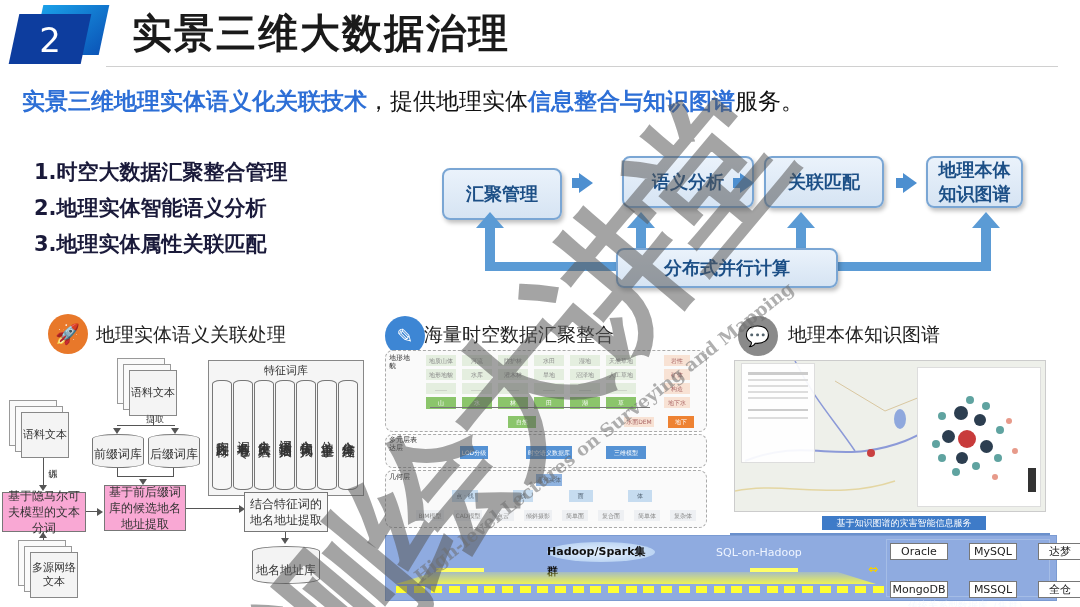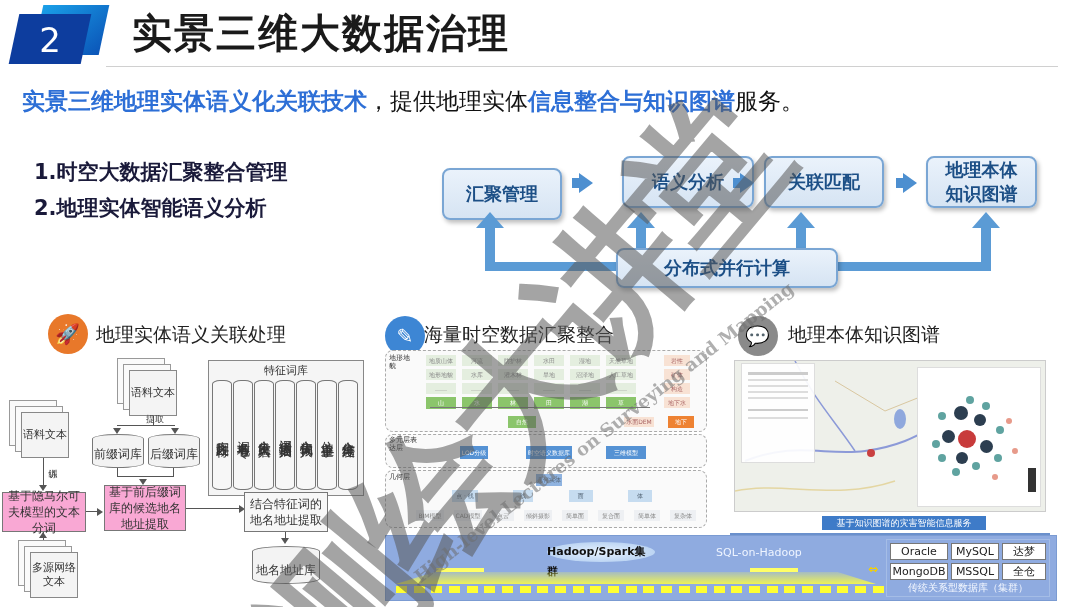--- a/index.html
+++ b/index.html
@@ -63,27 +63,28 @@
 <div class="abs title">实景三维大数据治理</div>
 <div class="abs rule"></div>
 
 <div class="abs subtitle">
   <span class="hl">实景三维地理实体语义化关联技术</span><span>，提供地理实体</span><span class="hl">信息整合与知识图谱</span><span>服务。</span>
 </div>
 
 <div class="abs list">
   <div>1.时空大数据汇聚整合管理</div>
   <div>2.地理实体智能语义分析</div>
+  <div>3.地理实体属性关联匹配</div>
 </div>
 
 <div>
   <div class="abs fbox" style="left:442px;top:168px;width:120px">汇聚管理</div>
   <div class="abs fbox" style="left:622px;top:156px;width:132px">语义分析</div>
   <div class="abs fbox" style="left:764px;top:156px;width:120px">关联匹配</div>
-  <div class="abs fbox" style="left:926px;top:156px;width:111px;flex-direction:column">
+  <div class="abs fbox" style="left:926px;top:156px;width:97px;flex-direction:column">
     <span>地理本体</span>
     <span>知识图谱</span>
   </div>
 
   <div class="abs farrow-stem" style="left:572px;top:178px"></div>
   <div class="abs farrow" style="left:579px;top:173px"></div>
   <div class="abs farrow-stem" style="left:733px;top:178px"></div>
   <div class="abs farrow" style="left:740px;top:173px"></div>
   <div class="abs farrow-stem" style="left:896px;top:178px"></div>
   <div class="abs farrow" style="left:903px;top:173px"></div>
@@ -275,21 +276,21 @@
       <div class="ydot"></div>
       <div class="ydot"></div>
       <div class="ydot"></div>
       <div class="ydot"></div>
       <div class="ydot"></div>
       <div class="ydot"></div>
       <div class="ydot"></div>
   </div>
   <div class="abs" style="left:482px;top:26px;font-size:12px;color:#f4d000;font-weight:bold">⇔</div>
   <div class="abs" style="left:500px;top:3px;width:164px;height:58px;border:1px solid #a5bde6">
-    <div style="display:grid;grid-template-columns:58px 48px 44px;gap:3px;padding:3px 3px 0 3px">
+    <div style="display:grid;grid-template-columns:58px 48px 44px;gap:21px;padding:3px 3px 0 3px">
       <div class="db">Oracle</div>
       <div class="db">MySQL</div>
       <div class="db">达梦</div>
       <div class="db">MongoDB</div>
       <div class="db">MSSQL</div>
       <div class="db">全仓</div>
     </div>
     <div style="text-align:center;font-size:10px;color:#f4f8ff;margin-top:1px">传统关系型数据库（集群）</div>
   </div>
 </div>

